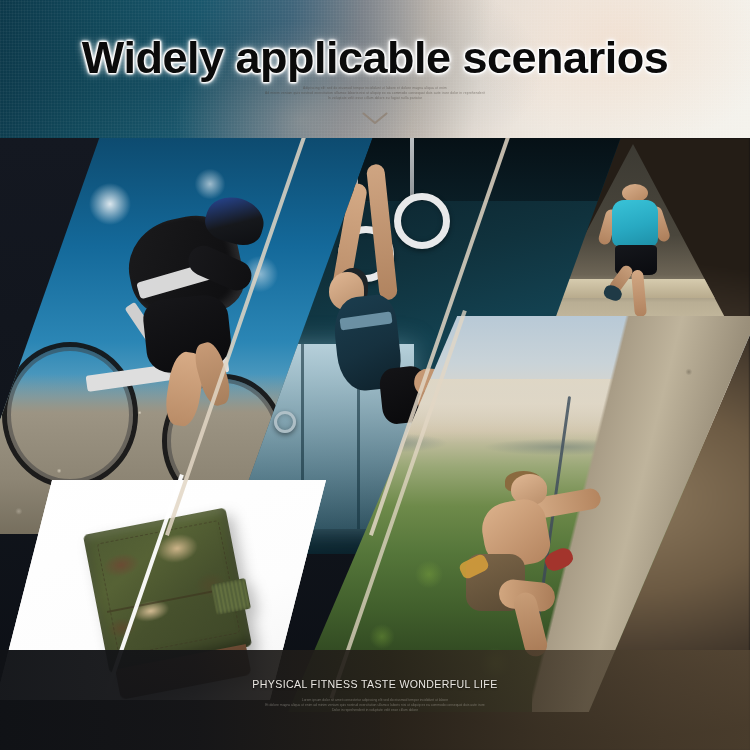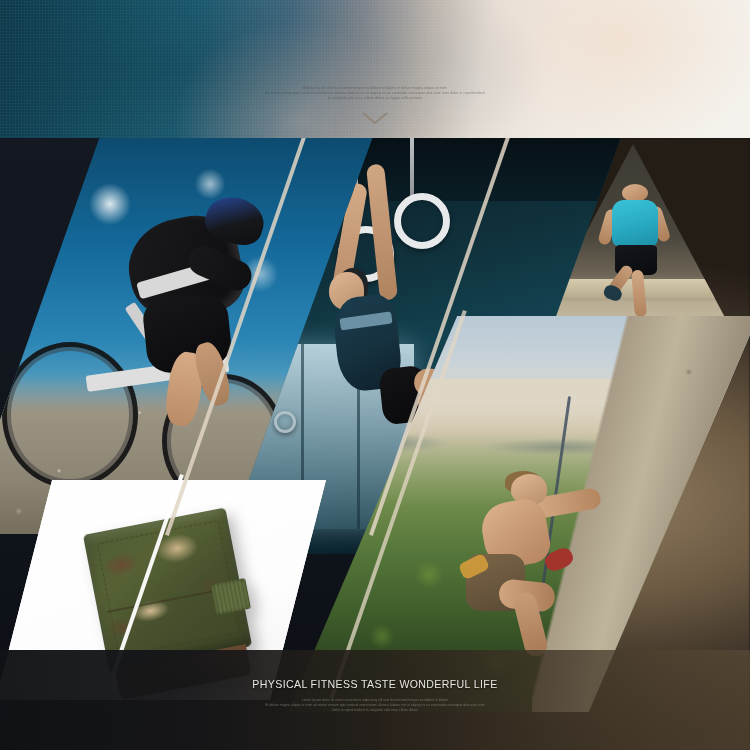--- a/index.html
+++ b/index.html
@@ -486,20 +486,21 @@
 </style>
 </head>
 <body>
 
 <div class="stage">
 
   <div class="hero">
     <div class="hero-grid"></div>
     <div class="hero-vig"></div>
 
+    <div class="hero-title">Widely applicable scenarios</div>
 
     <div class="hero-sub">
       <span>Adipiscing elit sed do eiusmod tempor incididunt ut labore et dolore magna aliqua ut enim</span>
       <span>Ad minim veniam quis nostrud exercitation ullamco laboris nisi ut aliquip ex ea commodo consequat duis aute irure dolor in reprehenderit</span>
       <span>In voluptate velit esse cillum dolore eu fugiat nulla pariatur</span>
     </div>
 
     <div class="chev">
       <svg width="26" height="13" viewBox="0 0 26 13">
         <path d="M1.5 1.5 L13 11 L24.5 1.5" fill="none" stroke="#8e8173" stroke-width="2.1" stroke-linecap="round" stroke-linejoin="round" opacity=".8"></path>

